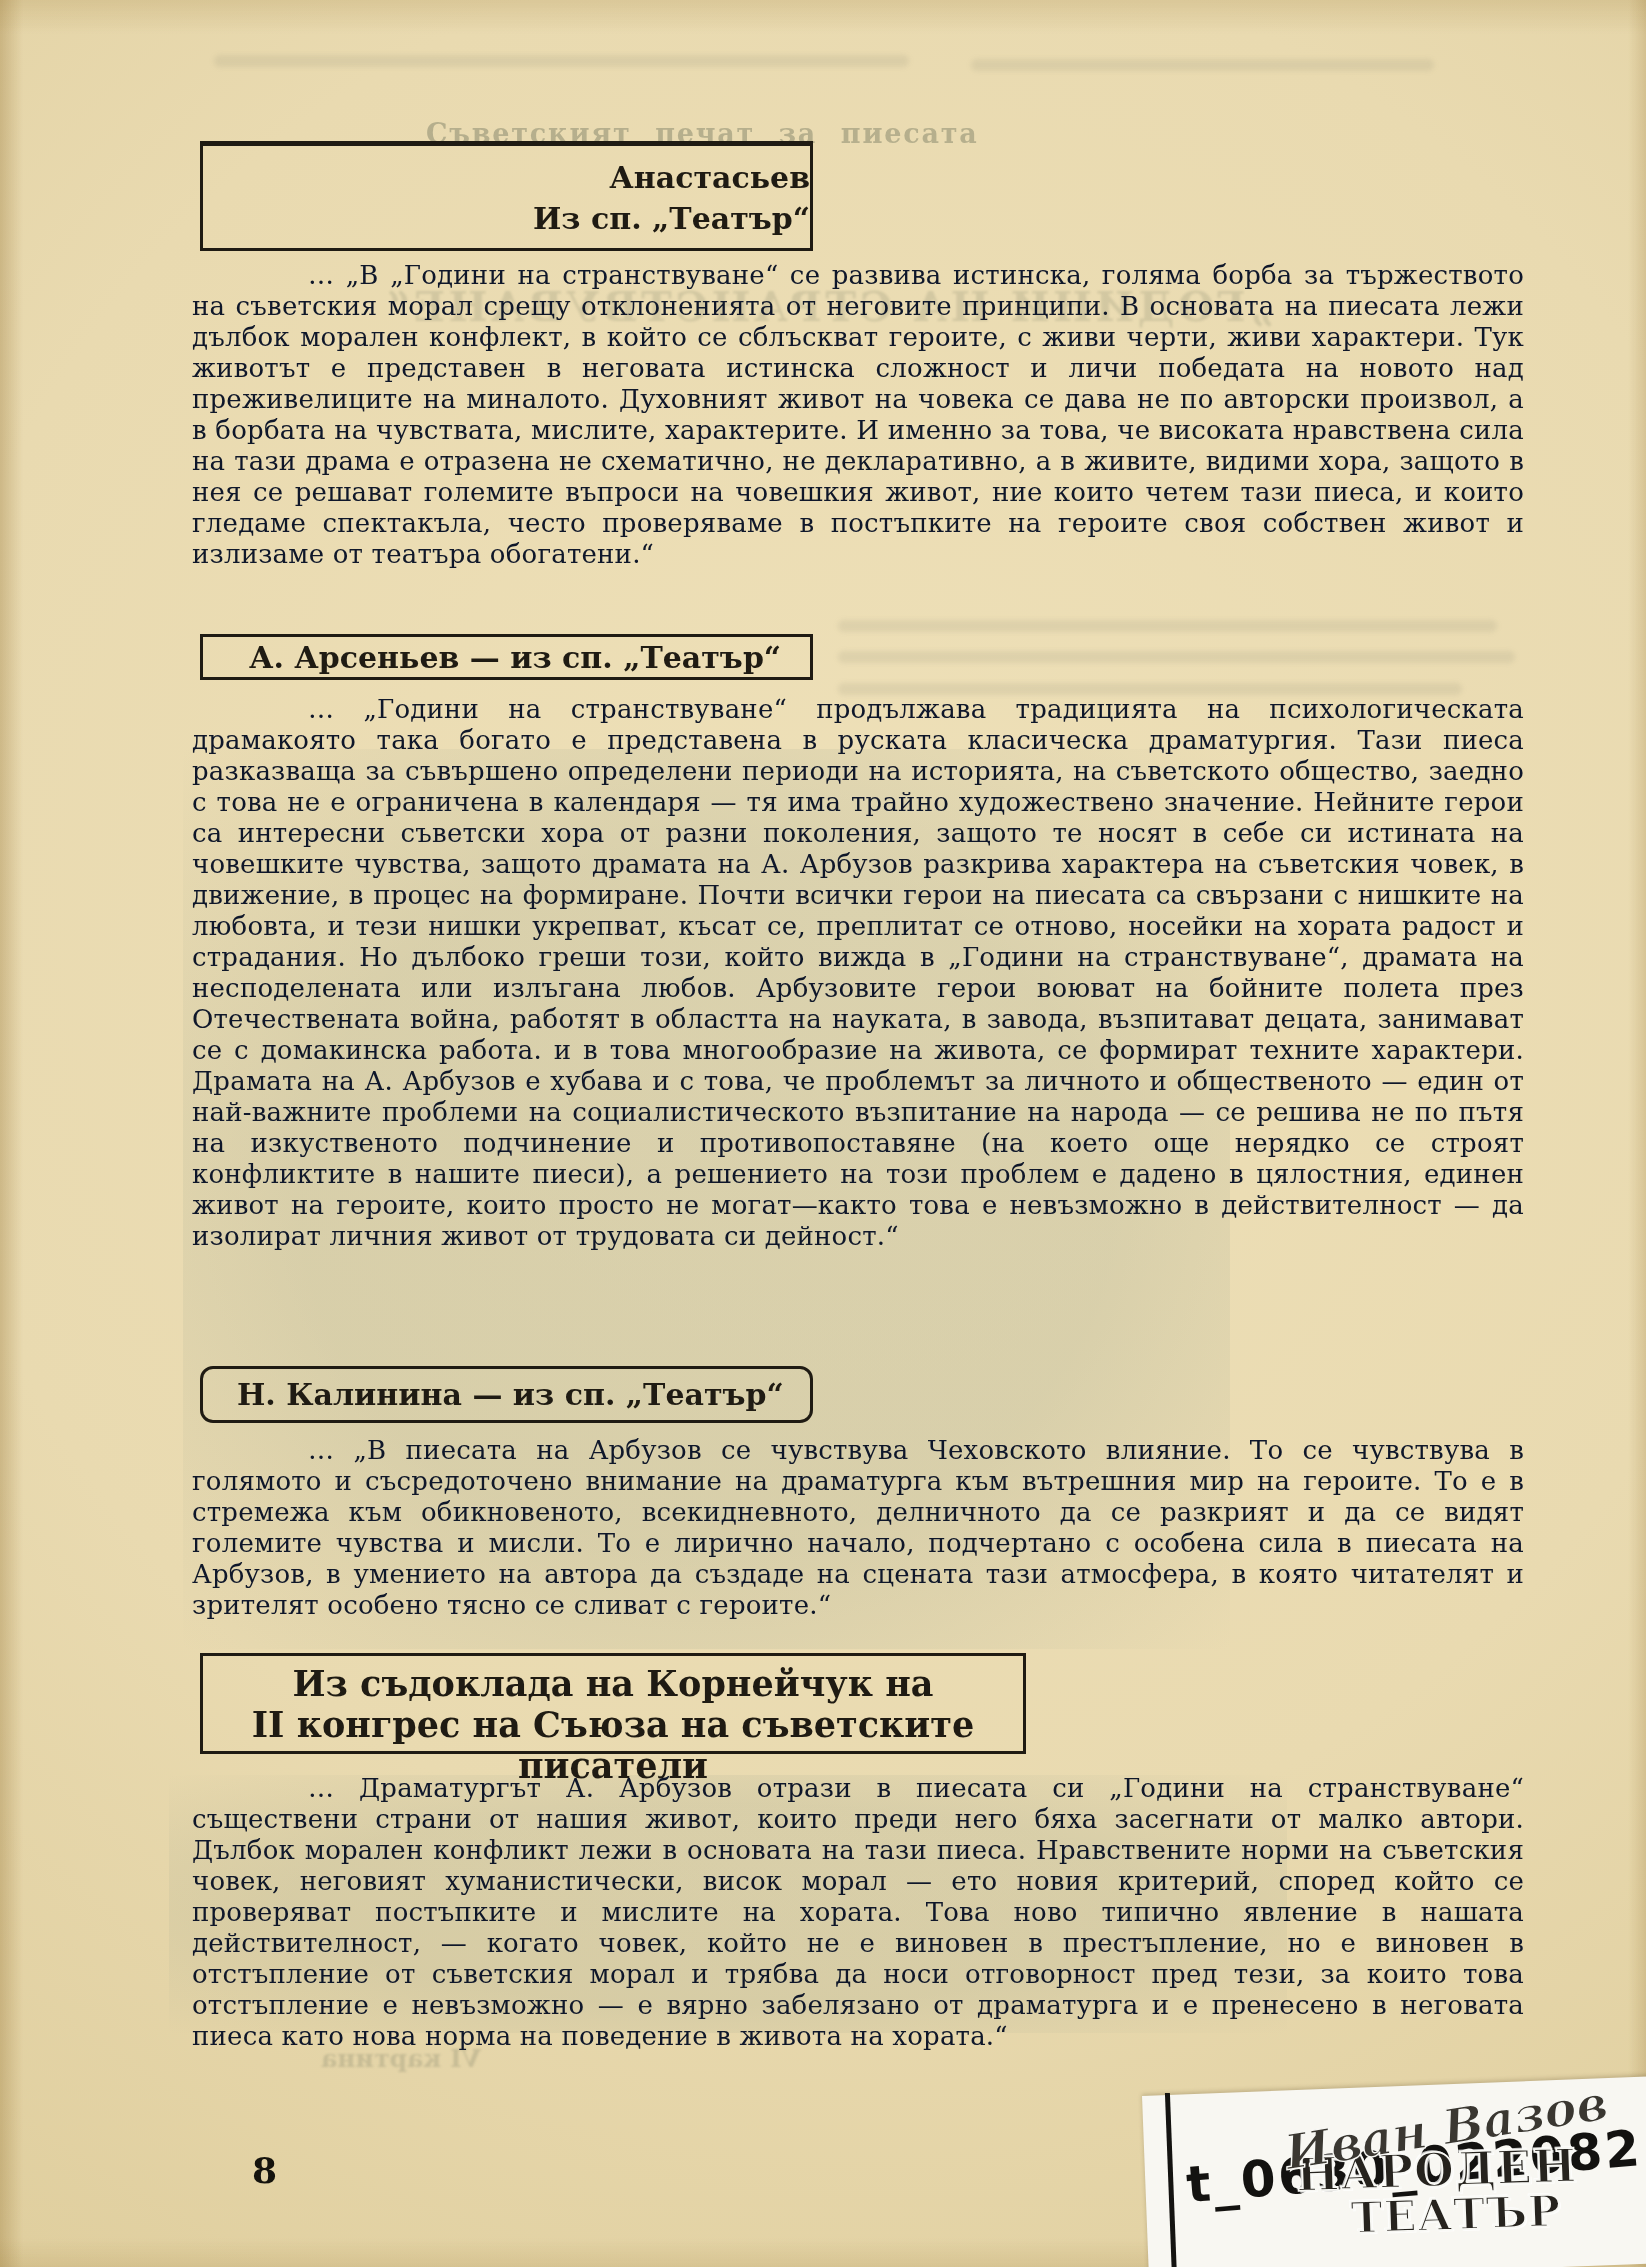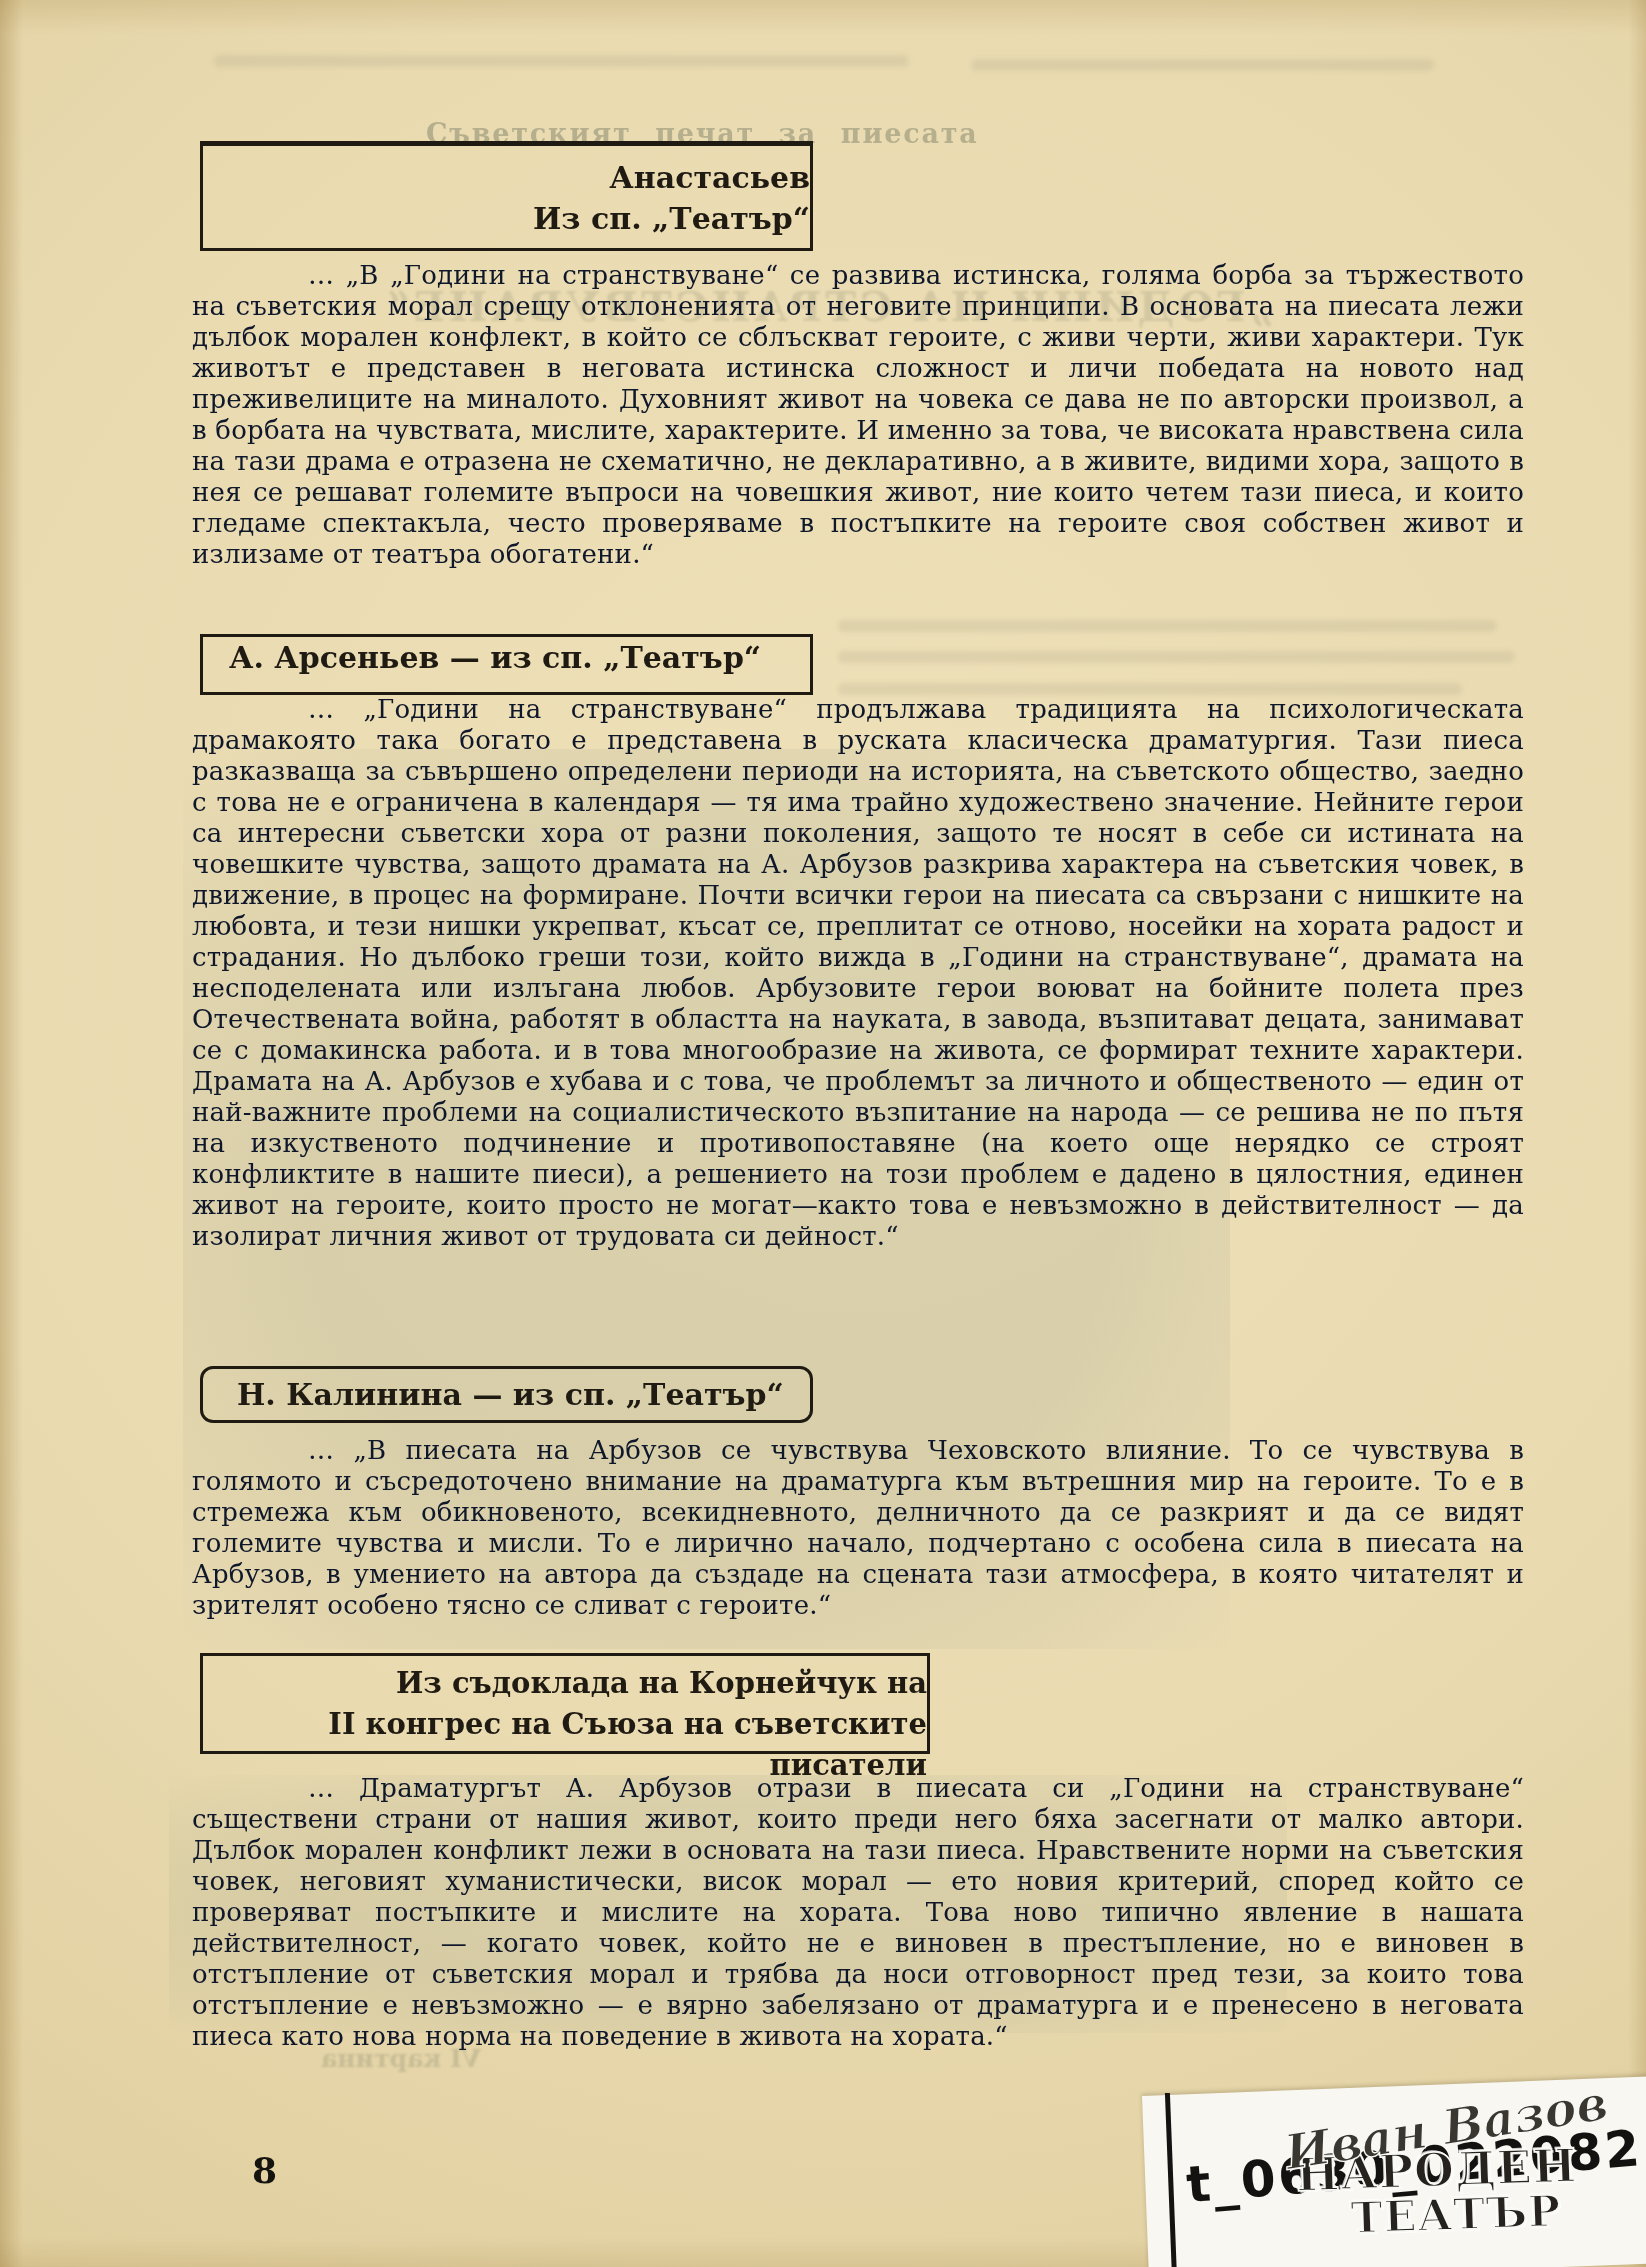--- a/index.html
+++ b/index.html
@@ -25,23 +25,23 @@
   .ghost-top{left:426px;top:118px;font-size:27px;word-spacing:12.5px;letter-spacing:1.8px;}
   .ghost-mirror{transform:scaleX(-1);color:rgba(115,120,96,.20);filter:blur(0.9px);}
   .ghost-title{left:383px;top:283px;font-size:41px;letter-spacing:3.6px;}
   .ghost-caption{left:321px;top:2044px;font-size:25px;color:rgba(115,120,96,.26);}
   .smudge{position:absolute;height:11.6px;border-radius:6.2px;background:rgba(120,125,100,.13);filter:blur(2.7px);}
   
   .hbox{border:3.6px solid #1f1b13;color:#1f1b13;background:transparent;
     font-weight:bold;font-size:30px;line-height:41px;}
   .hbox .ln{display:block;}
   .box1{left:200px;top:141px;width:613px;height:110px;text-align:right;padding-top:10.7px;box-sizing:border-box;border-top-width:5.3px;}
-  .box2{left:200px;top:634px;width:613px;height:61px;display:flex;align-items:flex-start;padding-left:26px;box-sizing:border-box;}
+  .box2{left:200px;top:634px;width:613px;height:46px;display:flex;align-items:flex-start;padding-left:46px;box-sizing:border-box;}
   .box3{left:200px;top:1366px;width:613px;height:57px;display:flex;align-items:center;padding-left:34px;box-sizing:border-box;border-radius:13px;}
-  .box4{left:200px;top:1653px;width:730px;height:101px;text-align:right;padding-top:7.1px;box-sizing:border-box;font-size:29px;}
+  .box4{left:200px;top:1653px;width:826px;height:101px;text-align:center;padding-top:7.1px;box-sizing:border-box;font-size:35px;}
   
   .para{left:192px;width:1332px;color:#0f172a;font-size:26px;line-height:31px;
     text-align:justify;text-indent:116px;letter-spacing:0.2px;}
   .p1{top:260px;}
   .p2{top:694px;}
   .p3{top:1435px;}
   .p4{top:1773px;}
   
   .pagenum{left:252px;top:2149px;font-size:36px;font-weight:bold;color:#15130d;}
   

